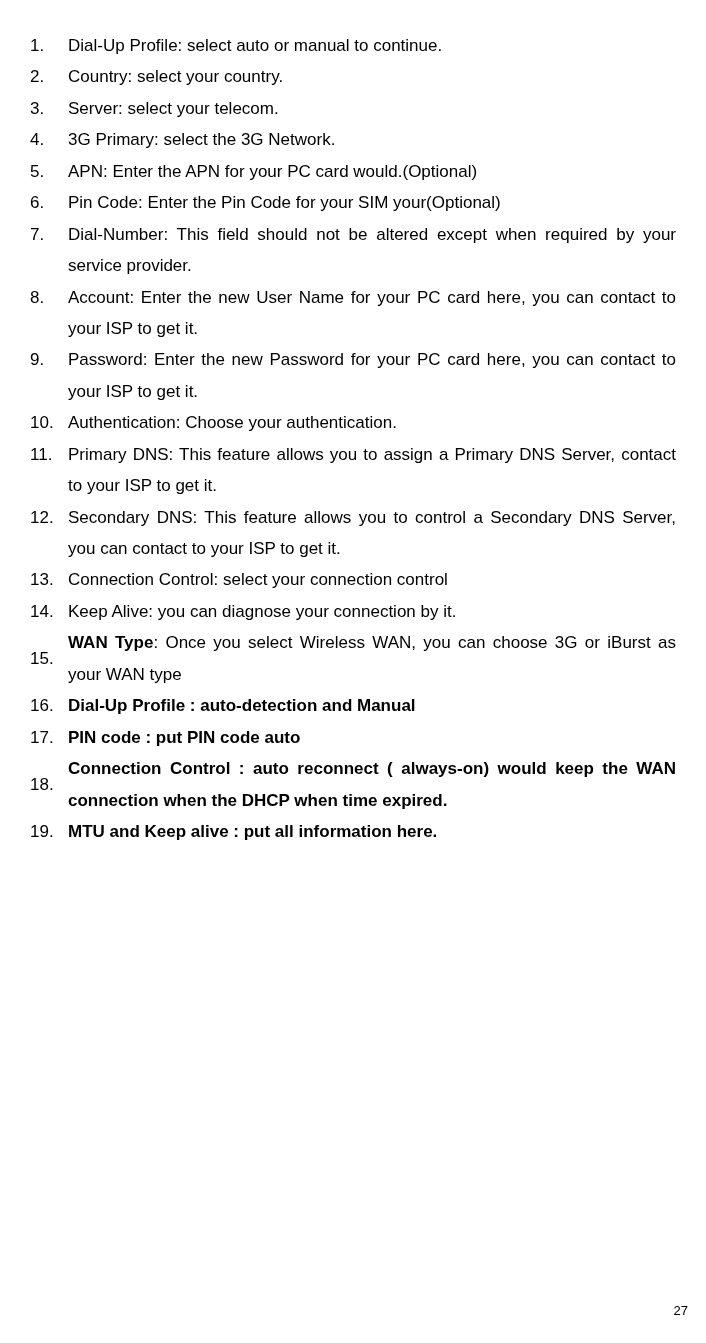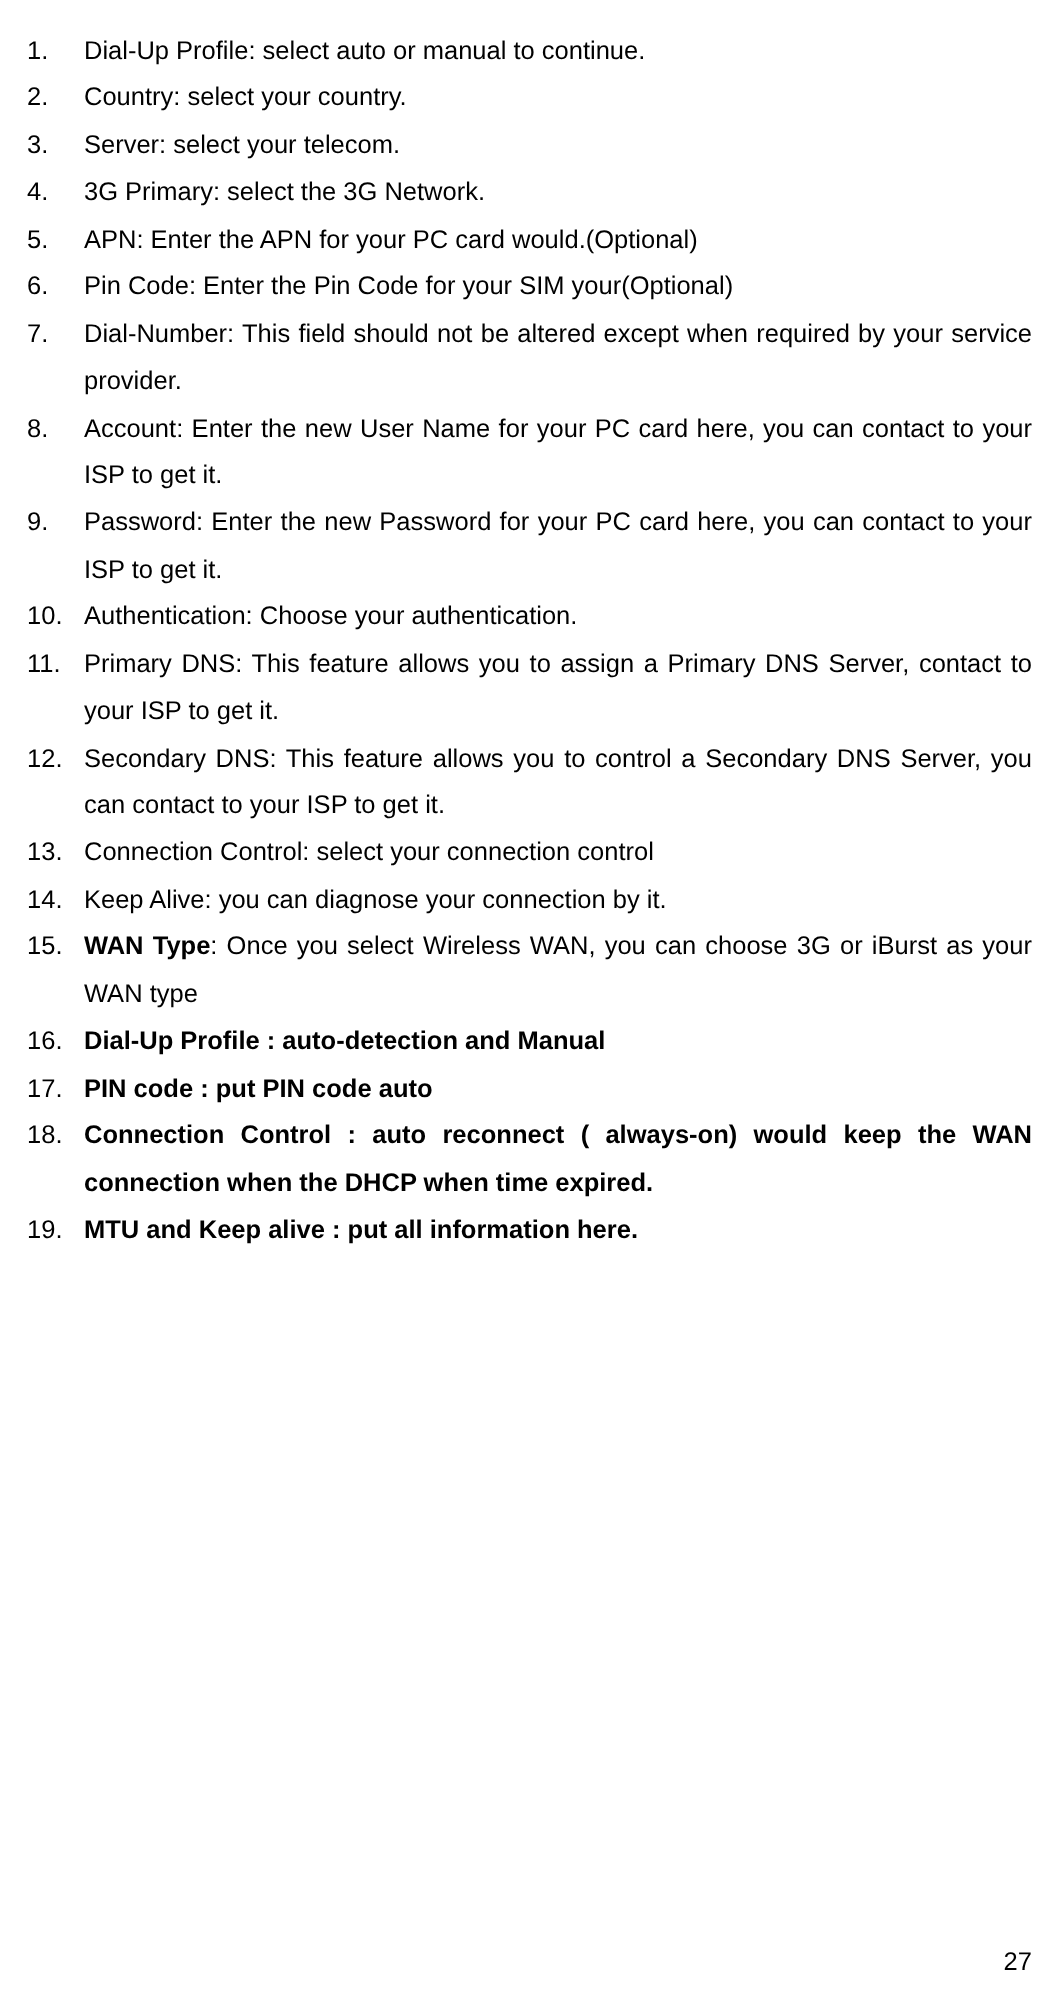--- a/index.html
+++ b/index.html
@@ -11,21 +11,21 @@
       color: #000;
       background: #fff;
       width: 706px;
       box-sizing: border-box;
       min-height: 1343px;
       position: relative;
     }
     ol.main-list {
       list-style: none;
       padding: 0;
-      margin: 4px;
+      margin: 16px;
       counter-reset: item;
     }
     ol.main-list > li {
       counter-increment: item;
       display: flex;
       margin-bottom: 0;
     }
     ol.main-list > li::before {
       content: counter(item) ".";
       min-width: 38px;
@@ -41,24 +41,25 @@
     .bold-item .item-content {
       font-weight: bold;
     }
     .bold-item::before {
       font-weight: normal;
     }
     .page-number {
       position: absolute;
       bottom: 20px;
       right: 18px;
-      font-size: 17px;
+      font-size: 13px;
     }
     .spaced {
       margin-bottom: 6px;
+      align-items: center;
     }
   </style>
 </head>
 <body>
 
 <ol class="main-list">
   <li>
       <span class="item-content">Dial-Up Profile: select auto or manual to continue.</span>
     </li>
   <li>

